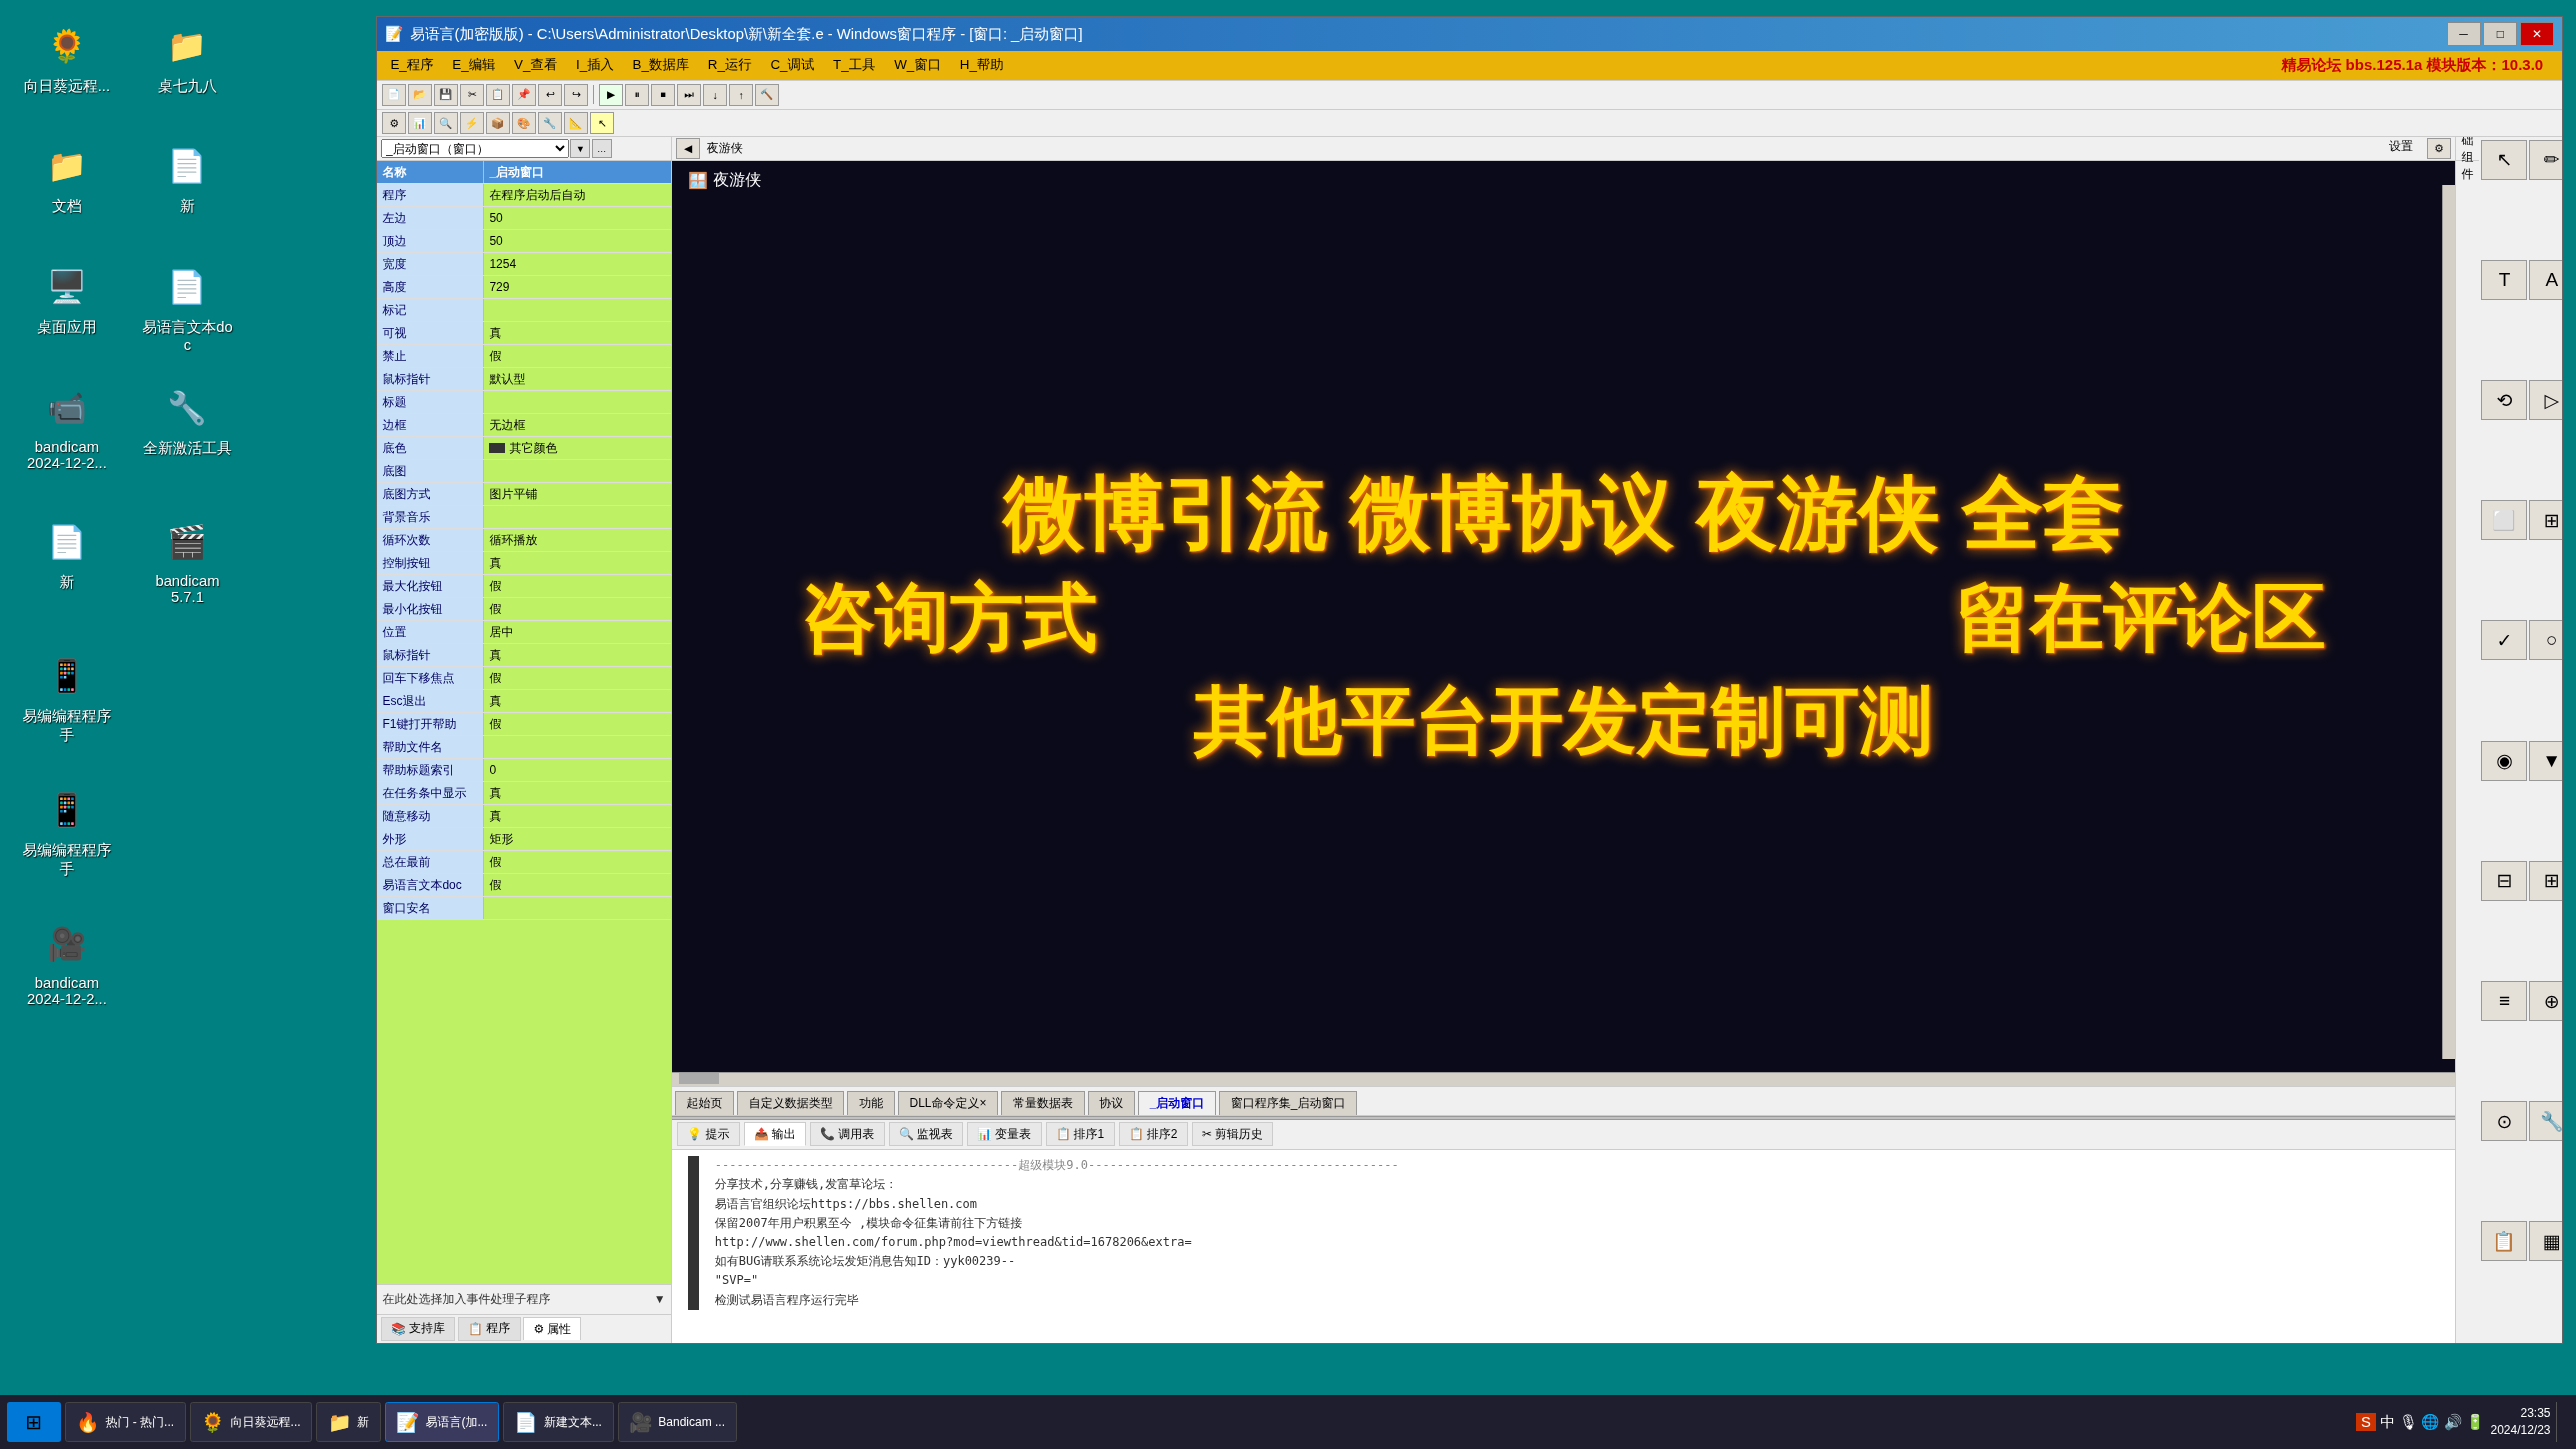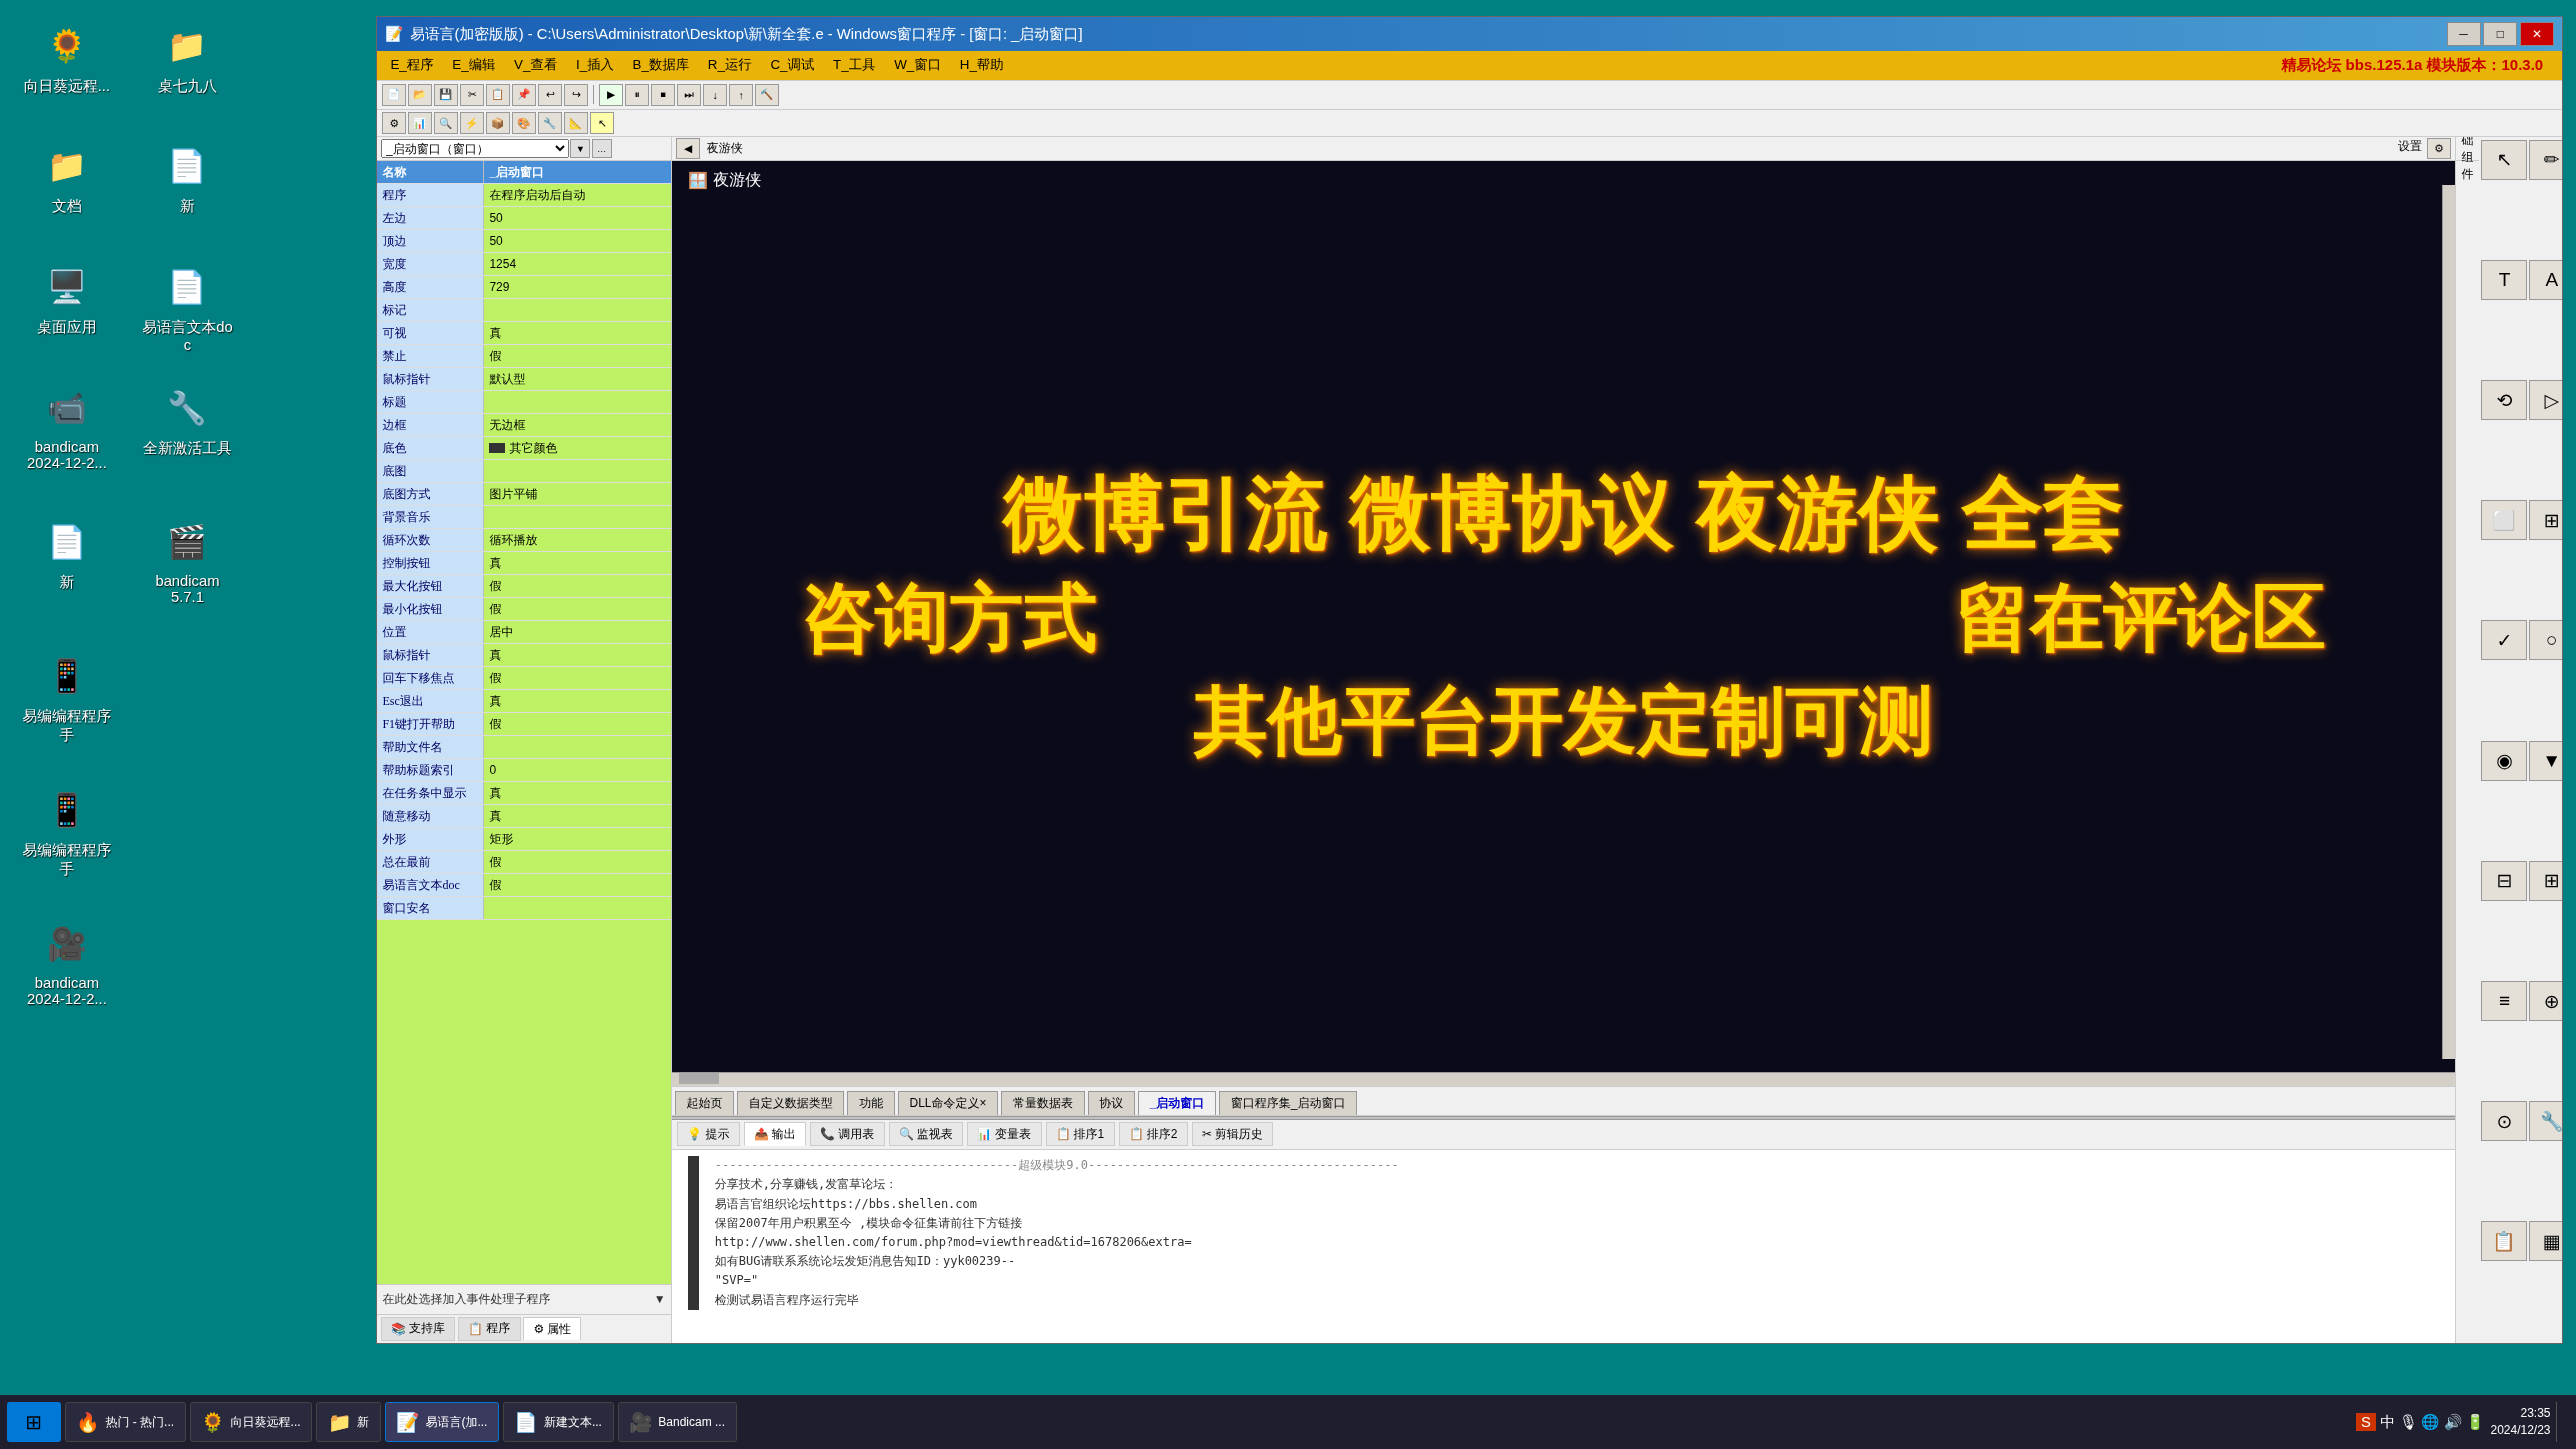--- a/index.html
+++ b/index.html
@@ -197,21 +197,20 @@
 
     .prop-name {
       width: 107px;
       padding: 4px 5.4px;
       background: #c8e0f8;
       border-right: 0.7px solid #bbb;
       font-size: 12px;
       color: #000060;
       display: flex;
       align-items: center;
-      font-family: Liberation Serif, serif;
     }
 
     .prop-value {
       flex: 1;
       padding: 4px 5.4px;
       font-size: 12px;
       display: flex;
       align-items: center;
     }
 
@@ -834,21 +833,21 @@
           <span>属性</span>
         </div>
       </div>
     </div>
 
     <div class="canvas-area">
 
       <div class="canvas-toolbar">
         <button class="toolbar-btn">◀</button>
         <span style="font-size:12px;margin:0 4px;">夜游侠</span>
-        <div style="margin-left:auto;display:flex;gap:5px;">
+        <div style="margin-left:auto;display:flex;gap:14px;">
           <span style="font-size:12px;">设置</span>
           <button class="toolbar-btn">⚙</button>
         </div>
       </div>
 
       <div class="canvas-body">
         <div class="canvas-title">
           <span>🪟</span>
           <span>夜游侠</span>
         </div>

